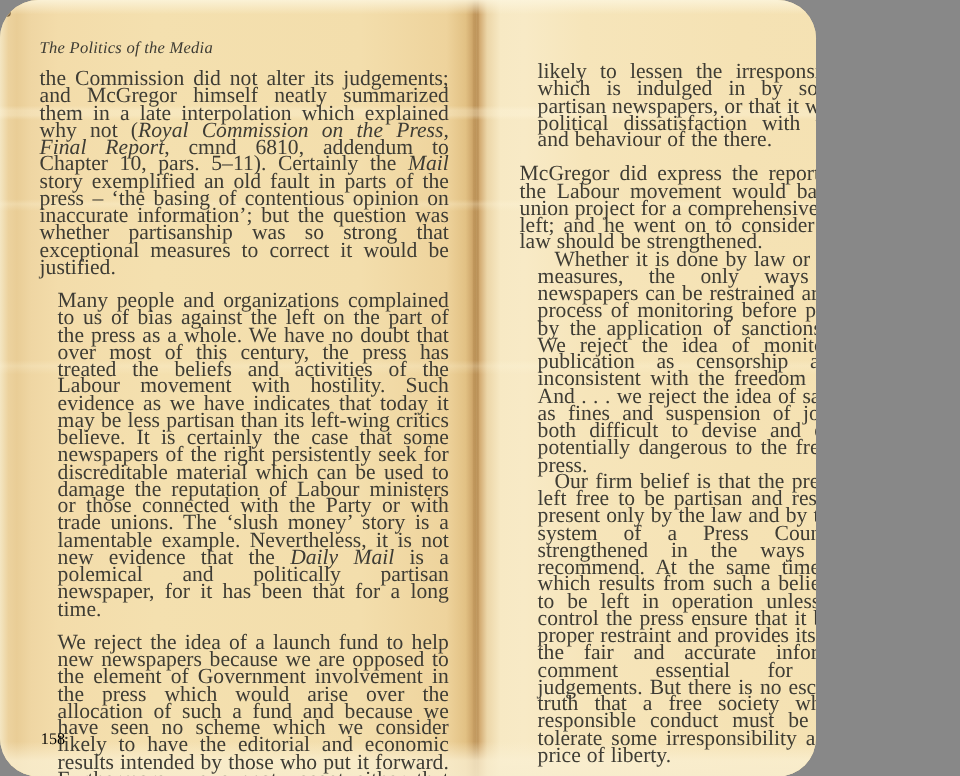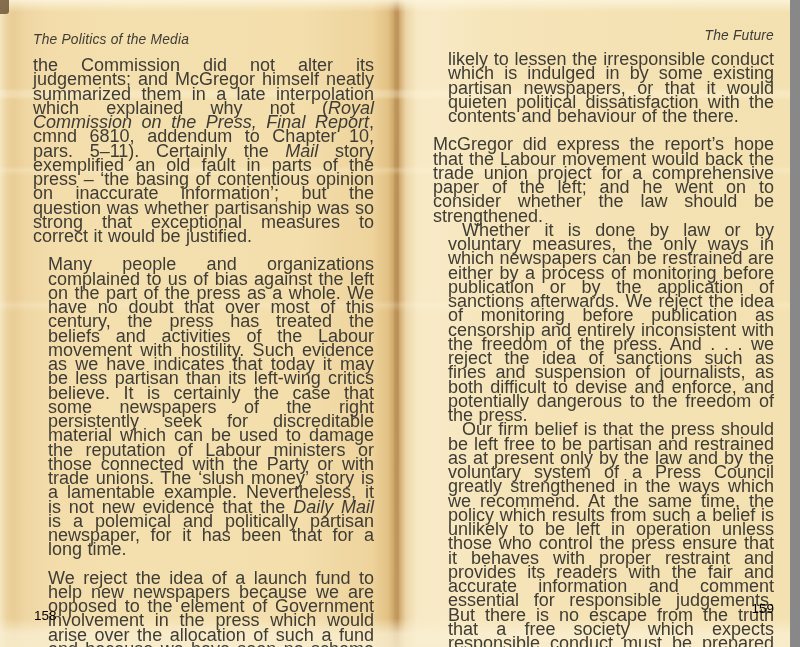--- a/index.html
+++ b/index.html
@@ -1,23 +1,24 @@
 <!DOCTYPE html>
 <html><head>
 <meta charset="utf-8">
 <style>
   html, body { margin: 0; padding: 0; background: #888; }
   .book {
     position: relative;
-    width: 790px;
+    width: 680px;
     height: 647px;
     overflow: hidden;
     background: #f3dfae;
-    font-family: Liberation Sans, sans-serif;
+    font-family: Liberation Serif, serif;
     color: #3e3c34;
+    border-radius: 32px;
   }
   
   .paper-left {
     position: absolute; left: 0; top: 0; width: 397px; height: 647px;
     background: linear-gradient(90deg,
       #f4e6c2 0px, #ecd29e 7px, #e9cd96 14px, #efd6a3 26px,
       #f3dcaa 48px, #f4e0af 130px, #f3deac 300px,
       #eed39c 372px, #e2c184 388px, #cda569 394px, #bd9459 397px);
   }
   .paper-right {

